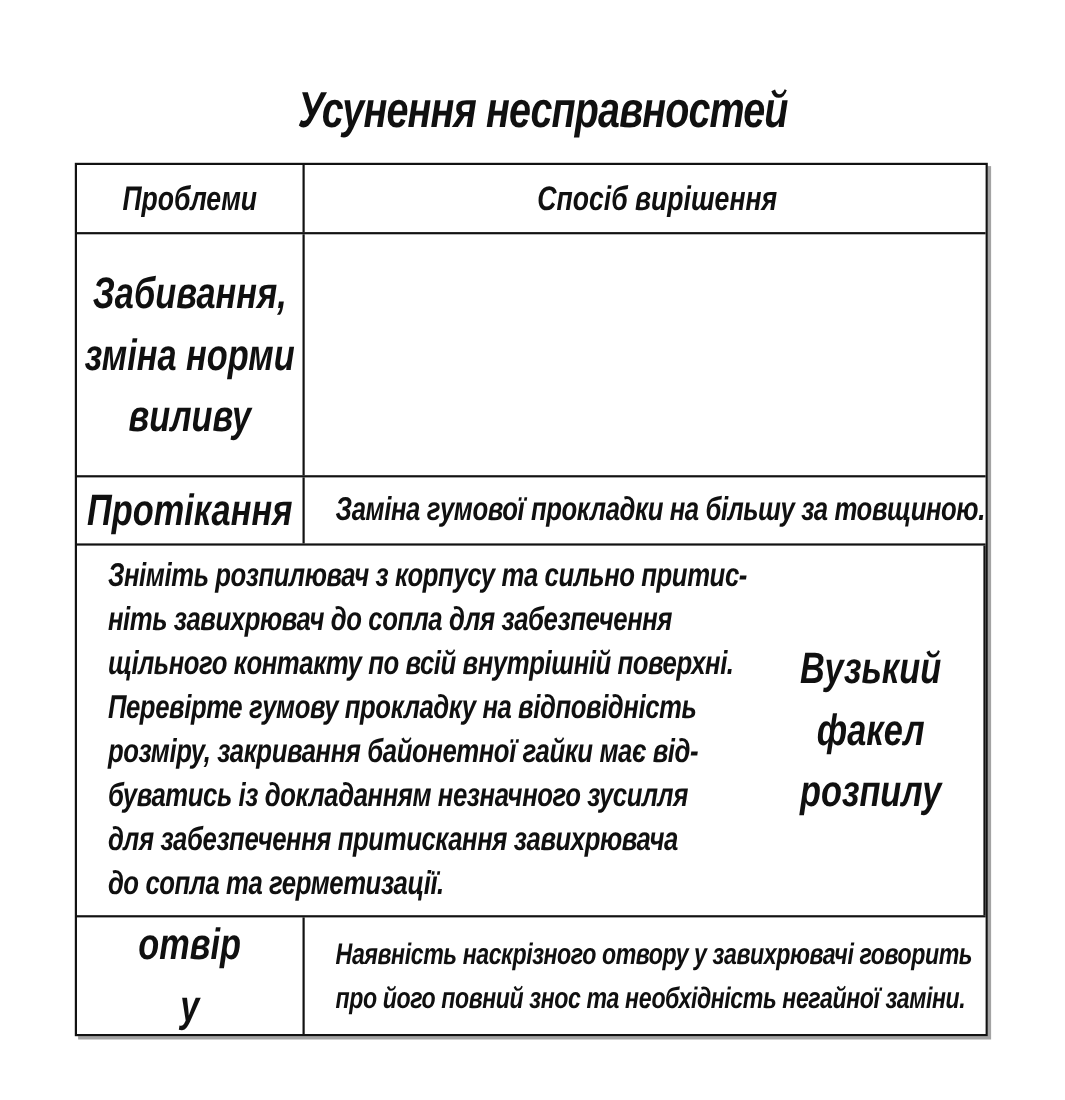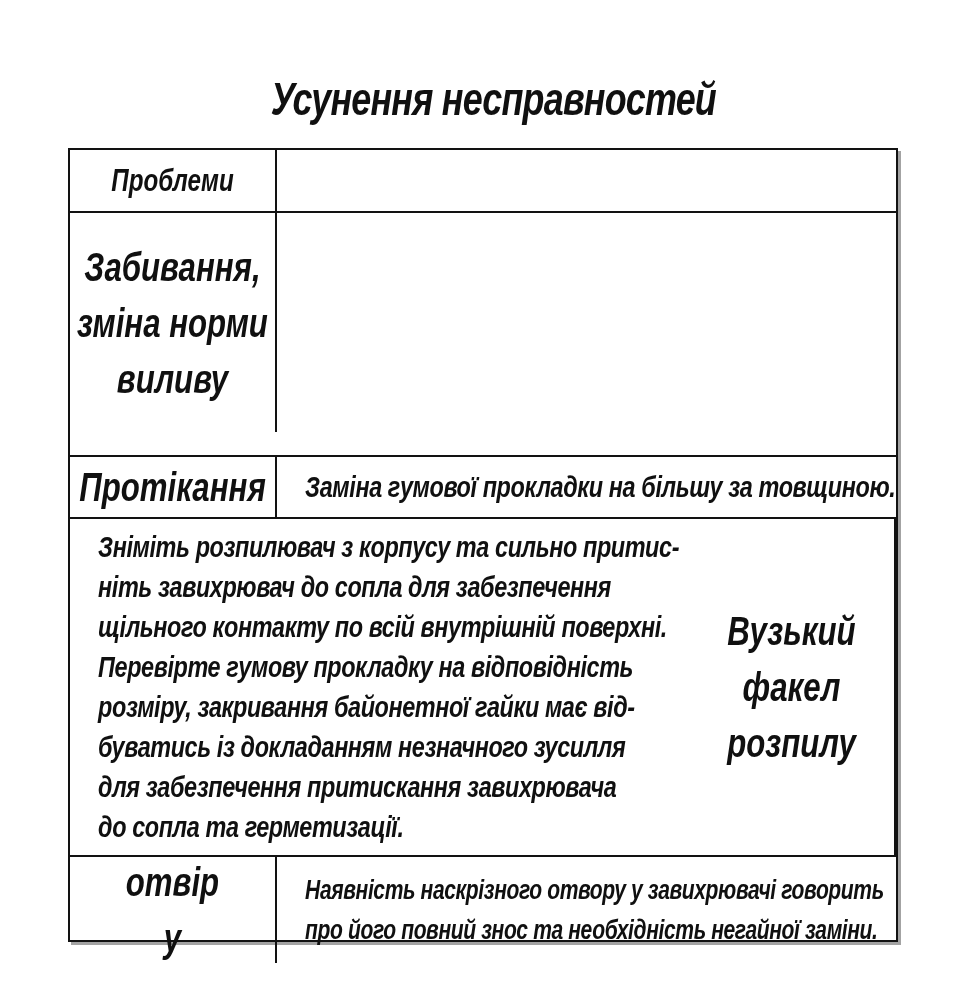--- a/index.html
+++ b/index.html
@@ -52,21 +52,21 @@
   }
   .row {
     display: flex;
     flex: none;
     border-top: 2px solid #121212;
     box-sizing: border-box;
   }
   .row:first-child { border-top: none; gap: 22px; }
   .r-head { height: 61px; }
   .r-1 { height: 221px; }
-  .r-2 { height: 62px; margin-top: 23px; }
+  .r-2 { height: 62px; }
   .r-3 { height: 338px; }
   .r-4 { height: 108px; }
   .cell {
     box-sizing: border-box;
     display: flex;
     align-items: center;
     overflow: hidden;
     font-weight: bold;
     font-style: italic;
   }
@@ -103,20 +103,23 @@
 
   <div class="title">
     <span class="squeeze">Усунення несправностей</span>
   </div>
 
   <div class="tbl">
 
     <div class="row r-head">
       <div class="cell cell-left fs-head">
         <div class="cond center">Проблеми</div>
+      </div>
+      <div class="cell cell-right fs-head">
+        <div class="cond center">Спосіб вирішення</div>
       </div>
     </div>
 
     <div class="row r-1">
       <div class="cell cell-left fs-label">
         <div class="cond center">Забивання,
 зміна норми
 виливу</div>
       </div>
     </div>

